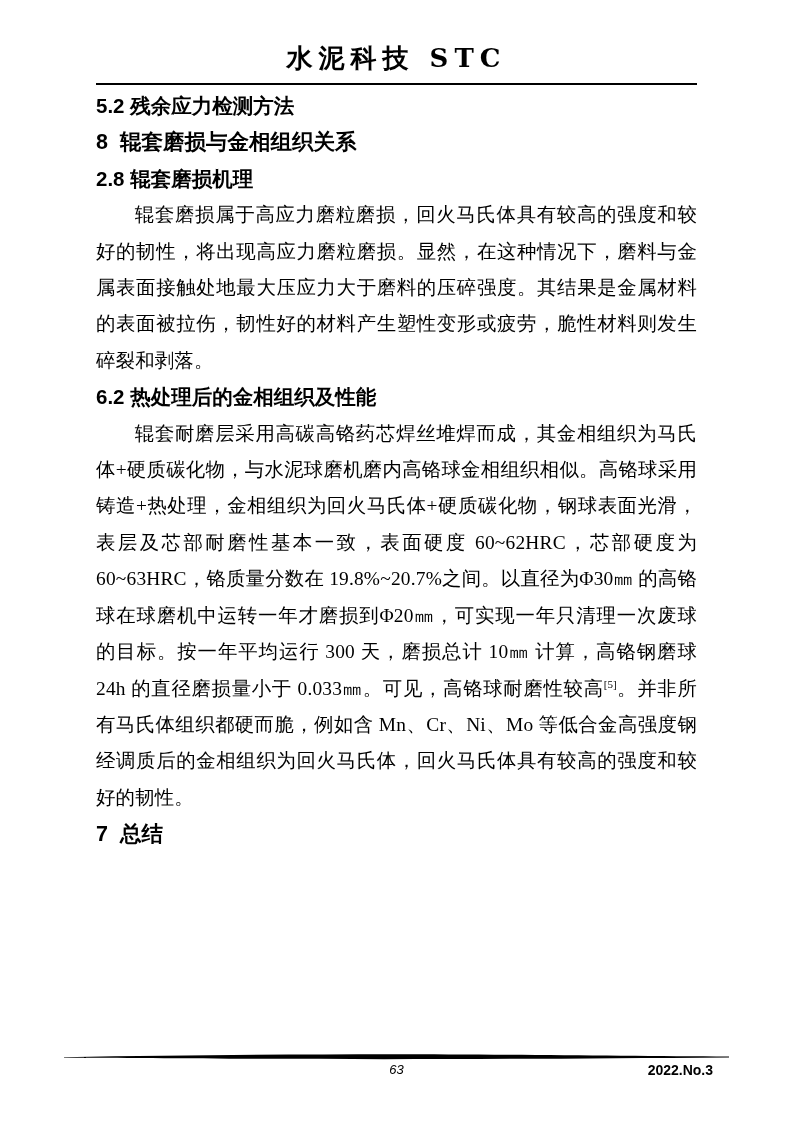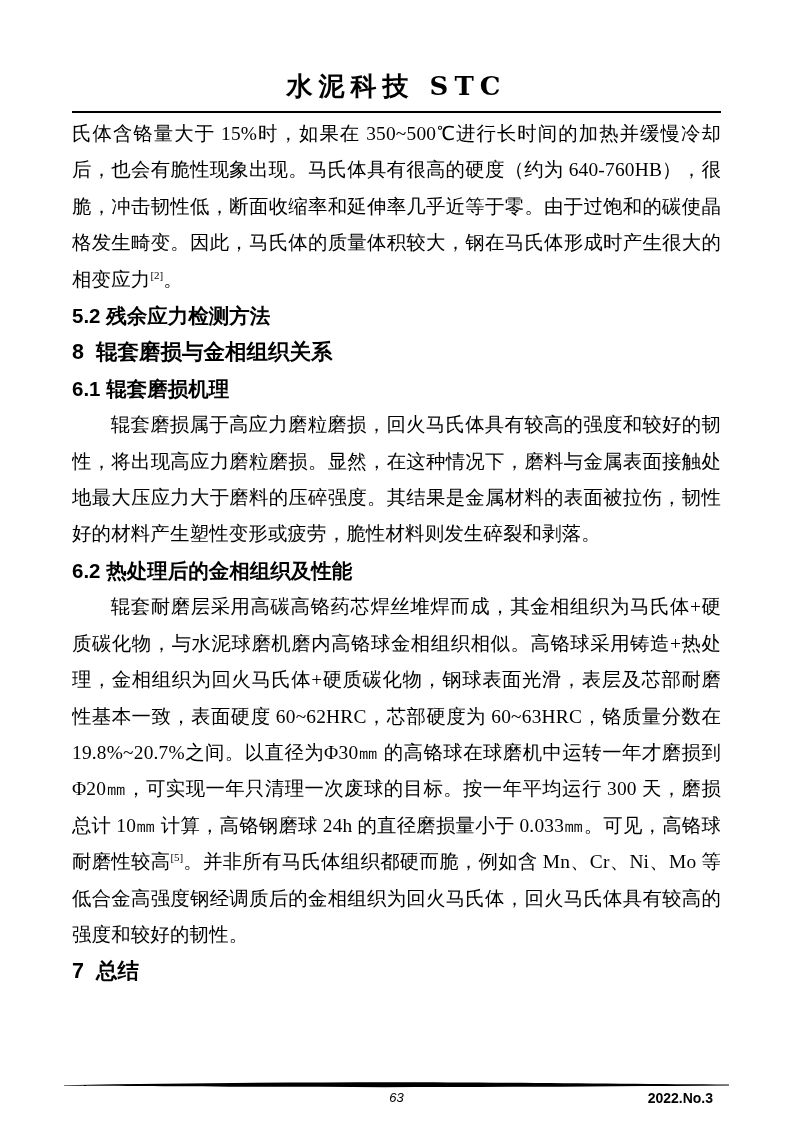--- a/index.html
+++ b/index.html
@@ -6,23 +6,22 @@
   body {
     width: 793px; height: 1122px;
     background: #ffffff;
     color: #000000;
     font-family: "Liberation Serif", serif;
     position: relative;
     overflow: hidden;
   }
   .page {
     position: absolute; inset: 0;
-    padding: 0 72px;
+    padding: 0 96px;
     box-sizing: border-box;
-    margin-top: 28px;
   }
   
   .page-header { padding-top: 42px; }
   .journal-title {
     text-align: center;
     font-family: "DejaVu Serif", serif;
     font-size: 26px;
     font-weight: bold;
     letter-spacing: 6px;
     line-height: 32px;
@@ -92,24 +91,23 @@
 <body>
 
 <div class="page">
 
   <div class="page-header">
     <div class="journal-title">水泥科技 STC</div>
     <div class="header-rule"></div>
   </div>
 
   <div class="page-body">
-      <p class="para">氏体含铬量大于 15%时，如果在 350~500℃进行长时间的加热并缓慢冷却后，也会有脆性现象出现。马氏体具有很高的硬度（约为 640-760HB），很脆，冲击韧性低，断面收缩率和延伸率几乎近等于零。由于过饱和的碳使晶格发生畸变。因此，马氏体的质量体积较大，钢在马氏体形成时产生很大的相变应力<sup class="cite">[2]</sup>。</p>
       <div class="heading h2">5.2 残余应力检测方法</div>
       <div class="heading h1">8  辊套磨损与金相组织关系</div>
-      <div class="heading h2">6.1 辊套磨损机理</div>
+      <div class="heading h2">2.8 辊套磨损机理</div>
       <p class="para indent">辊套磨损属于高应力磨粒磨损，回火马氏体具有较高的强度和较好的韧性，将出现高应力磨粒磨损。显然，在这种情况下，磨料与金属表面接触处地最大压应力大于磨料的压碎强度。其结果是金属材料的表面被拉伤，韧性好的材料产生塑性变形或疲劳，脆性材料则发生碎裂和剥落。</p>
       <div class="heading h2">6.2 热处理后的金相组织及性能</div>
       <p class="para indent">辊套耐磨层采用高碳高铬药芯焊丝堆焊而成，其金相组织为马氏体+硬质碳化物，与水泥球磨机磨内高铬球金相组织相似。高铬球采用铸造+热处理，金相组织为回火马氏体+硬质碳化物，钢球表面光滑，表层及芯部耐磨性基本一致，表面硬度 60~62HRC，芯部硬度为 60~63HRC，铬质量分数在 19.8%~20.7%之间。以直径为Φ30㎜ 的高铬球在球磨机中运转一年才磨损到Φ20㎜，可实现一年只清理一次废球的目标。按一年平均运行 300 天，磨损总计 10㎜ 计算，高铬钢磨球 24h 的直径磨损量小于 0.033㎜。可见，高铬球耐磨性较高<sup class="cite">[5]</sup>。并非所有马氏体组织都硬而脆，例如含 Mn、Cr、Ni、Mo 等低合金高强度钢经调质后的金相组织为回火马氏体，回火马氏体具有较高的强度和较好的韧性。</p>
       <div class="heading h1">7  总结</div>
     </div>
 
   <div class="page-footer">
     <svg class="footer-rule-svg" viewBox="0 0 665 6" preserveAspectRatio="none" aria-hidden="true">
       <path d="M0,3.2 C120,1.2 220,0.3 330,0.3 C420,0.3 560,1.8 665,2.6 L665,3.4 C540,4.2 430,5.2 320,5.2 C210,5.2 80,4.2 0,3.8 Z" fill="#000"></path>
     </svg>

